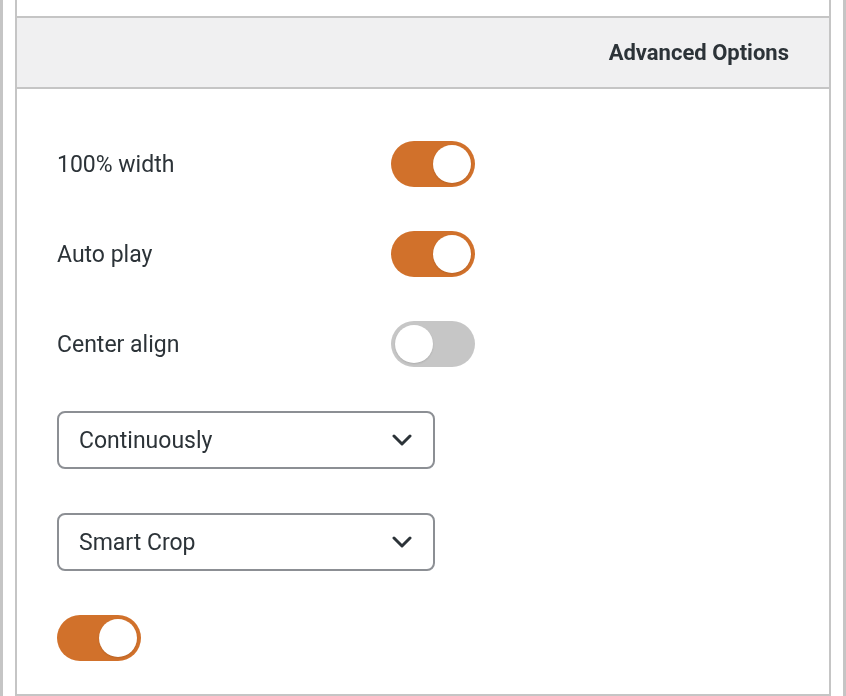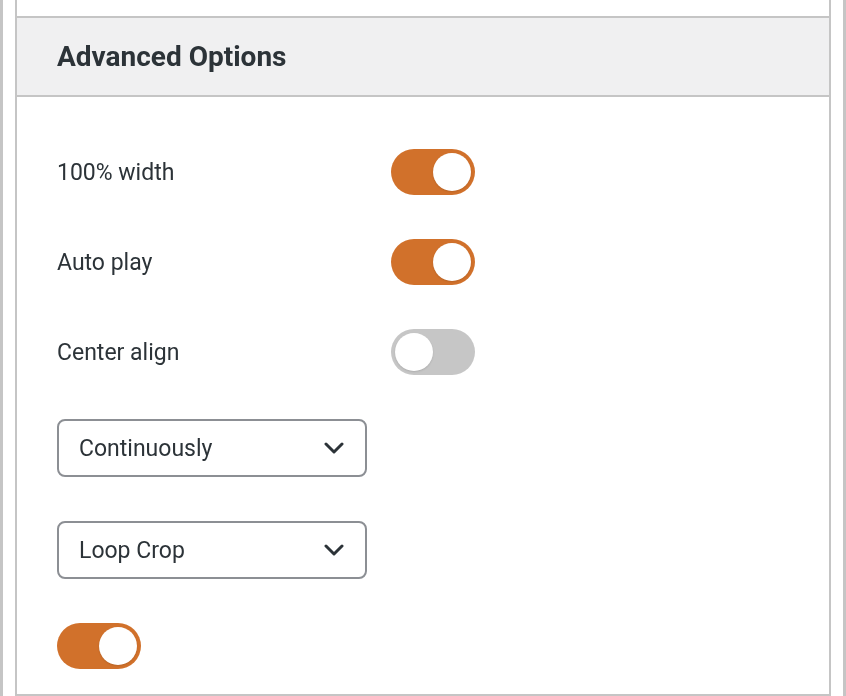--- a/index.html
+++ b/index.html
@@ -31,23 +31,24 @@
     .top-gap {
       height: 16px;
     }
     .section-header {
       background: #f0f0f1;
       border-top: 2px solid #c5c5c5;
       border-bottom: 2px solid #c5c5c5;
       padding: 22px 40px;
     }
     .section-title {
-      font-size: 28px;
+      font-size: 22px;
       font-weight: 700;
       color: #2c3338;
+      text-align: right;
     }
     .section-body {
       padding: 52px 40px 0 40px;
     }
     .field-row {
       display: flex;
       align-items: center;
       margin-bottom: 44px;
       gap: 16px;
     }
@@ -87,21 +88,21 @@
     }
     .toggle-on .toggle-knob {
       right: 4px;
     }
     .toggle-off .toggle-knob {
       left: 4px;
     }
     
     .select-wrap {
       position: relative;
-      width: 310px;
+      width: 378px;
       height: 58px;
       border: 2px solid #8c8f94;
       border-radius: 8px;
       background: #fff;
       display: flex;
       align-items: center;
       padding: 0 20px;
       cursor: pointer;
     }
     .select-value {
@@ -170,21 +171,21 @@
                 <path d="M2 3 L10 11 L18 3" stroke="#2c3338" stroke-width="3" stroke-linecap="round" stroke-linejoin="round"></path>
               </svg>
             </span>
           </div>
         </div>
       </div>
 
       <div class="field-row">
         <div class="field-control">
           <div class="select-wrap">
-            <span class="select-value">Loop Crop</span>
+            <span class="select-value">Smart Crop</span>
             <span class="select-chevron">
               <svg viewBox="0 0 20 14" fill="none">
                 <path d="M2 3 L10 11 L18 3" stroke="#2c3338" stroke-width="3" stroke-linecap="round" stroke-linejoin="round"></path>
               </svg>
             </span>
           </div>
         </div>
       </div>
 
       <div class="field-row">

